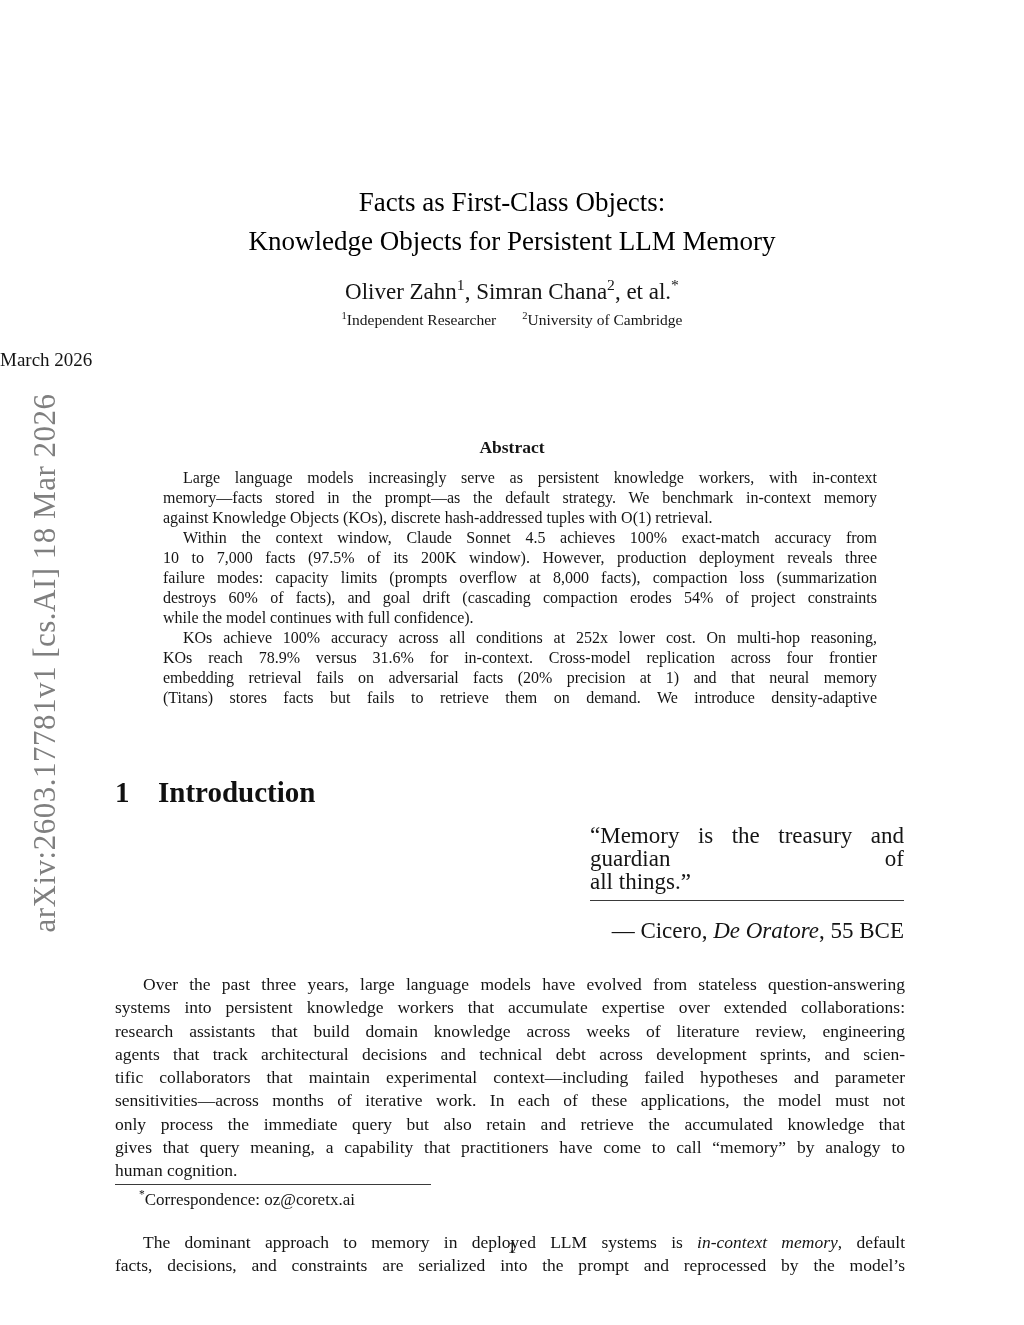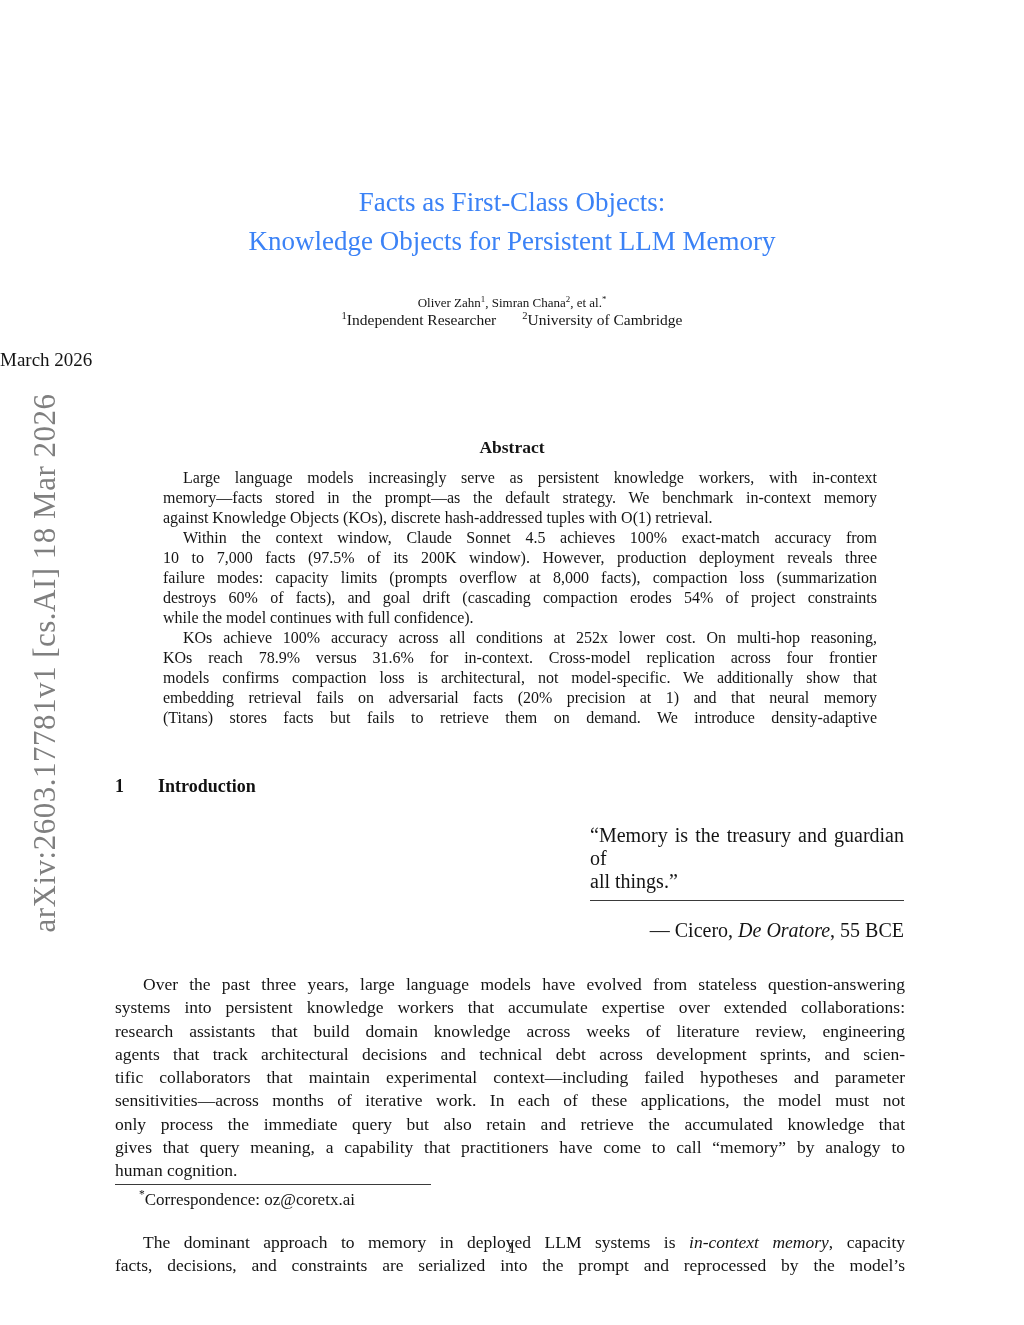--- a/index.html
+++ b/index.html
@@ -28,30 +28,29 @@
 
   
   .title-block {
     position: absolute;
     top: 183px;
     left: 0;
     width: 100%;
     text-align: center;
     font-size: 27px;
     line-height: 39px;
-    color: #3b82f6;
+    color: #000000;
   }
   .authors {
     position: absolute;
     top: 279px;
     left: 0;
     width: 100%;
     text-align: center;
-    font-size: 13px;
-    margin-top: 16px;
+    font-size: 23px;
   }
   .affils {
     position: absolute;
     top: 311px;
     left: 0;
     width: 100%;
     text-align: center;
     font-size: 15.5px;
   }
   .affil + .affil { margin-left: 26px; }
@@ -85,33 +84,33 @@
   .jline { text-align: justify; text-align-last: justify; }
   .jline.last { text-align-last: left; font-family: Liberation Serif, serif; }
   .abs-para .jline.first { text-indent: 20px; }
 
   
   .section-heading {
     position: absolute;
     top: 776px;
     left: 115px;
     width: 790px;
-    font-size: 18px;
+    font-size: 29px;
     font-weight: bold;
     color: #111;
   }
   .section-number { display: inline-block; min-width: 43px; }
 
   
   .quote-block {
     position: absolute;
     top: 824px;
     left: 590px;
     width: 314px;
-    font-size: 20px;
+    font-size: 23px;
     line-height: 23px;
   }
   .quote-attribution {
     margin-top: 7px;
     border-top: 1.5px solid #3a3a3a;
     padding-top: 18px;
     text-align: right;
   }
   .it { font-style: italic; }
 
@@ -179,21 +178,20 @@
     <div class="abs-para">
         <div class="jline first">Within the context window, Claude Sonnet 4.5 achieves 100% exact-match accuracy from</div>
         <div class="jline">10 to 7,000 facts (97.5% of its 200K window). However, production deployment reveals three</div>
         <div class="jline">failure modes: capacity limits (prompts overflow at 8,000 facts), compaction loss (summarization</div>
         <div class="jline">destroys 60% of facts), and goal drift (cascading compaction erodes 54% of project constraints</div>
         <div class="jline last">while the model continues with full confidence).</div>
       </div>
     <div class="abs-para">
         <div class="jline first">KOs achieve 100% accuracy across all conditions at 252x lower cost. On multi-hop reasoning,</div>
         <div class="jline">KOs reach 78.9% versus 31.6% for in-context. Cross-model replication across four frontier</div>
-        <div class="jline">models confirms compaction loss is architectural, not model-specific. We additionally show that</div>
         <div class="jline">embedding retrieval fails on adversarial facts (20% precision at 1) and that neural memory</div>
         <div class="jline">(Titans) stores facts but fails to retrieve them on demand. We introduce density-adaptive</div>
       </div>
   </div>
 
   <div class="section-heading"><span class="section-number">1</span><span>Introduction</span></div>
 
   <div class="quote-block">
     <div>
         <div class="jline first">“Memory is the treasury and guardian of</div>
@@ -208,21 +206,21 @@
         <div class="jline">systems into persistent knowledge workers that accumulate expertise over extended collaborations:</div>
         <div class="jline">research assistants that build domain knowledge across weeks of literature review, engineering</div>
         <div class="jline">agents that track architectural decisions and technical debt across development sprints, and scien-</div>
         <div class="jline">tific collaborators that maintain experimental context—including failed hypotheses and parameter</div>
         <div class="jline">sensitivities—across months of iterative work. In each of these applications, the model must not</div>
         <div class="jline">only process the immediate query but also retain and retrieve the accumulated knowledge that</div>
         <div class="jline">gives that query meaning, a capability that practitioners have come to call “memory” by analogy to</div>
         <div class="jline last">human cognition.</div>
       </div>
     <div>
-      <div class="jline first"><span>The dominant approach to memory in deployed LLM systems is </span><span class="it">in-context memory</span><span>, capacity</span></div>
+      <div class="jline first"><span>The dominant approach to memory in deployed LLM systems is </span><span class="it">in-context memory</span><span>, default</span></div>
       <div class="jline">facts, decisions, and constraints are serialized into the prompt and reprocessed by the model’s</div>
     </div>
   </div>
 
   <div class="footnote">
     <div class="footnote-rule"></div>
     <div class="footnote-text"><sup>*</sup><span>Correspondence: oz@coretx.ai</span></div>
   </div>
 
   <div class="page-number">1</div>

